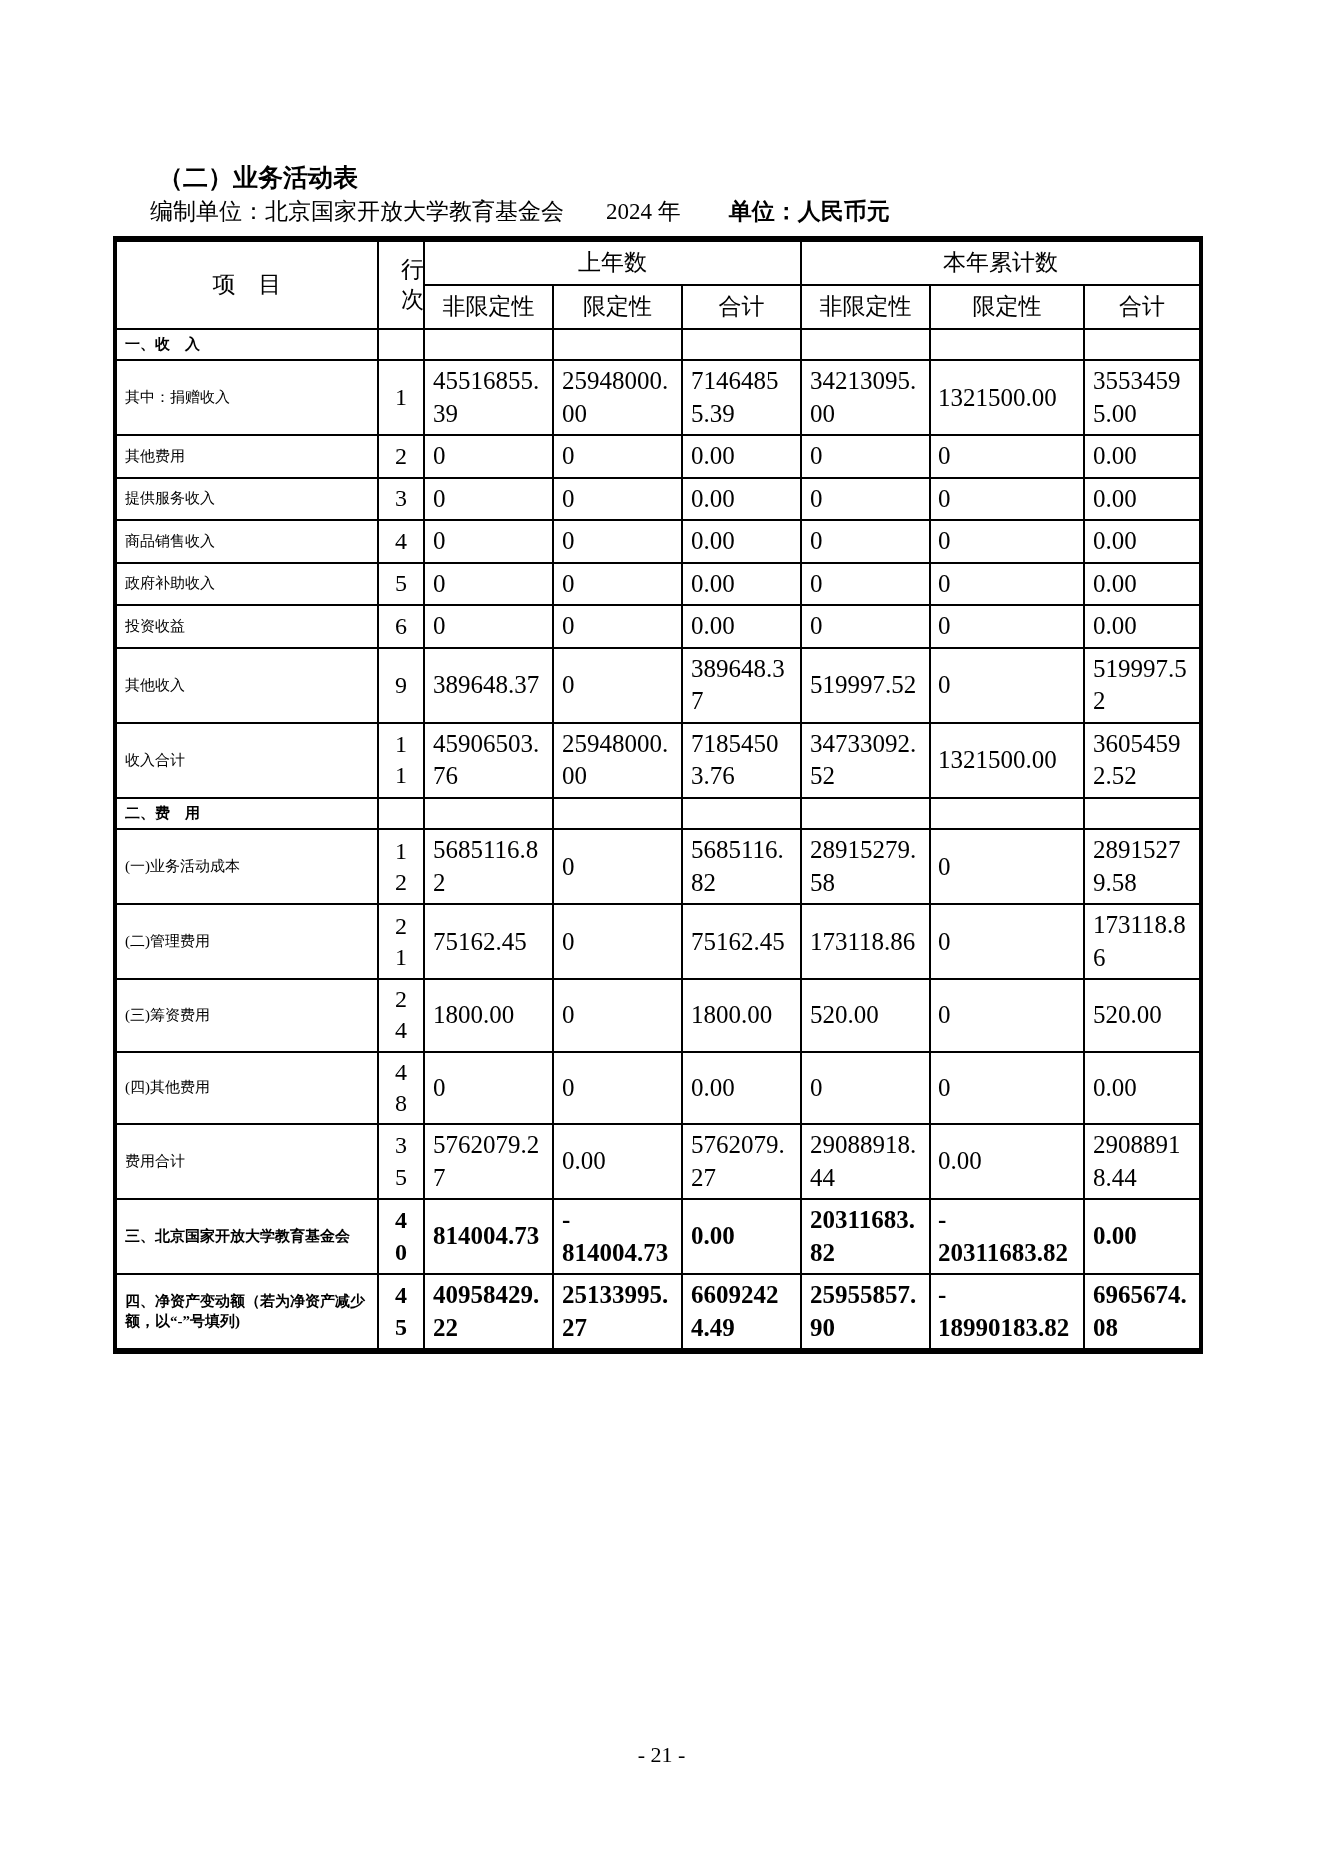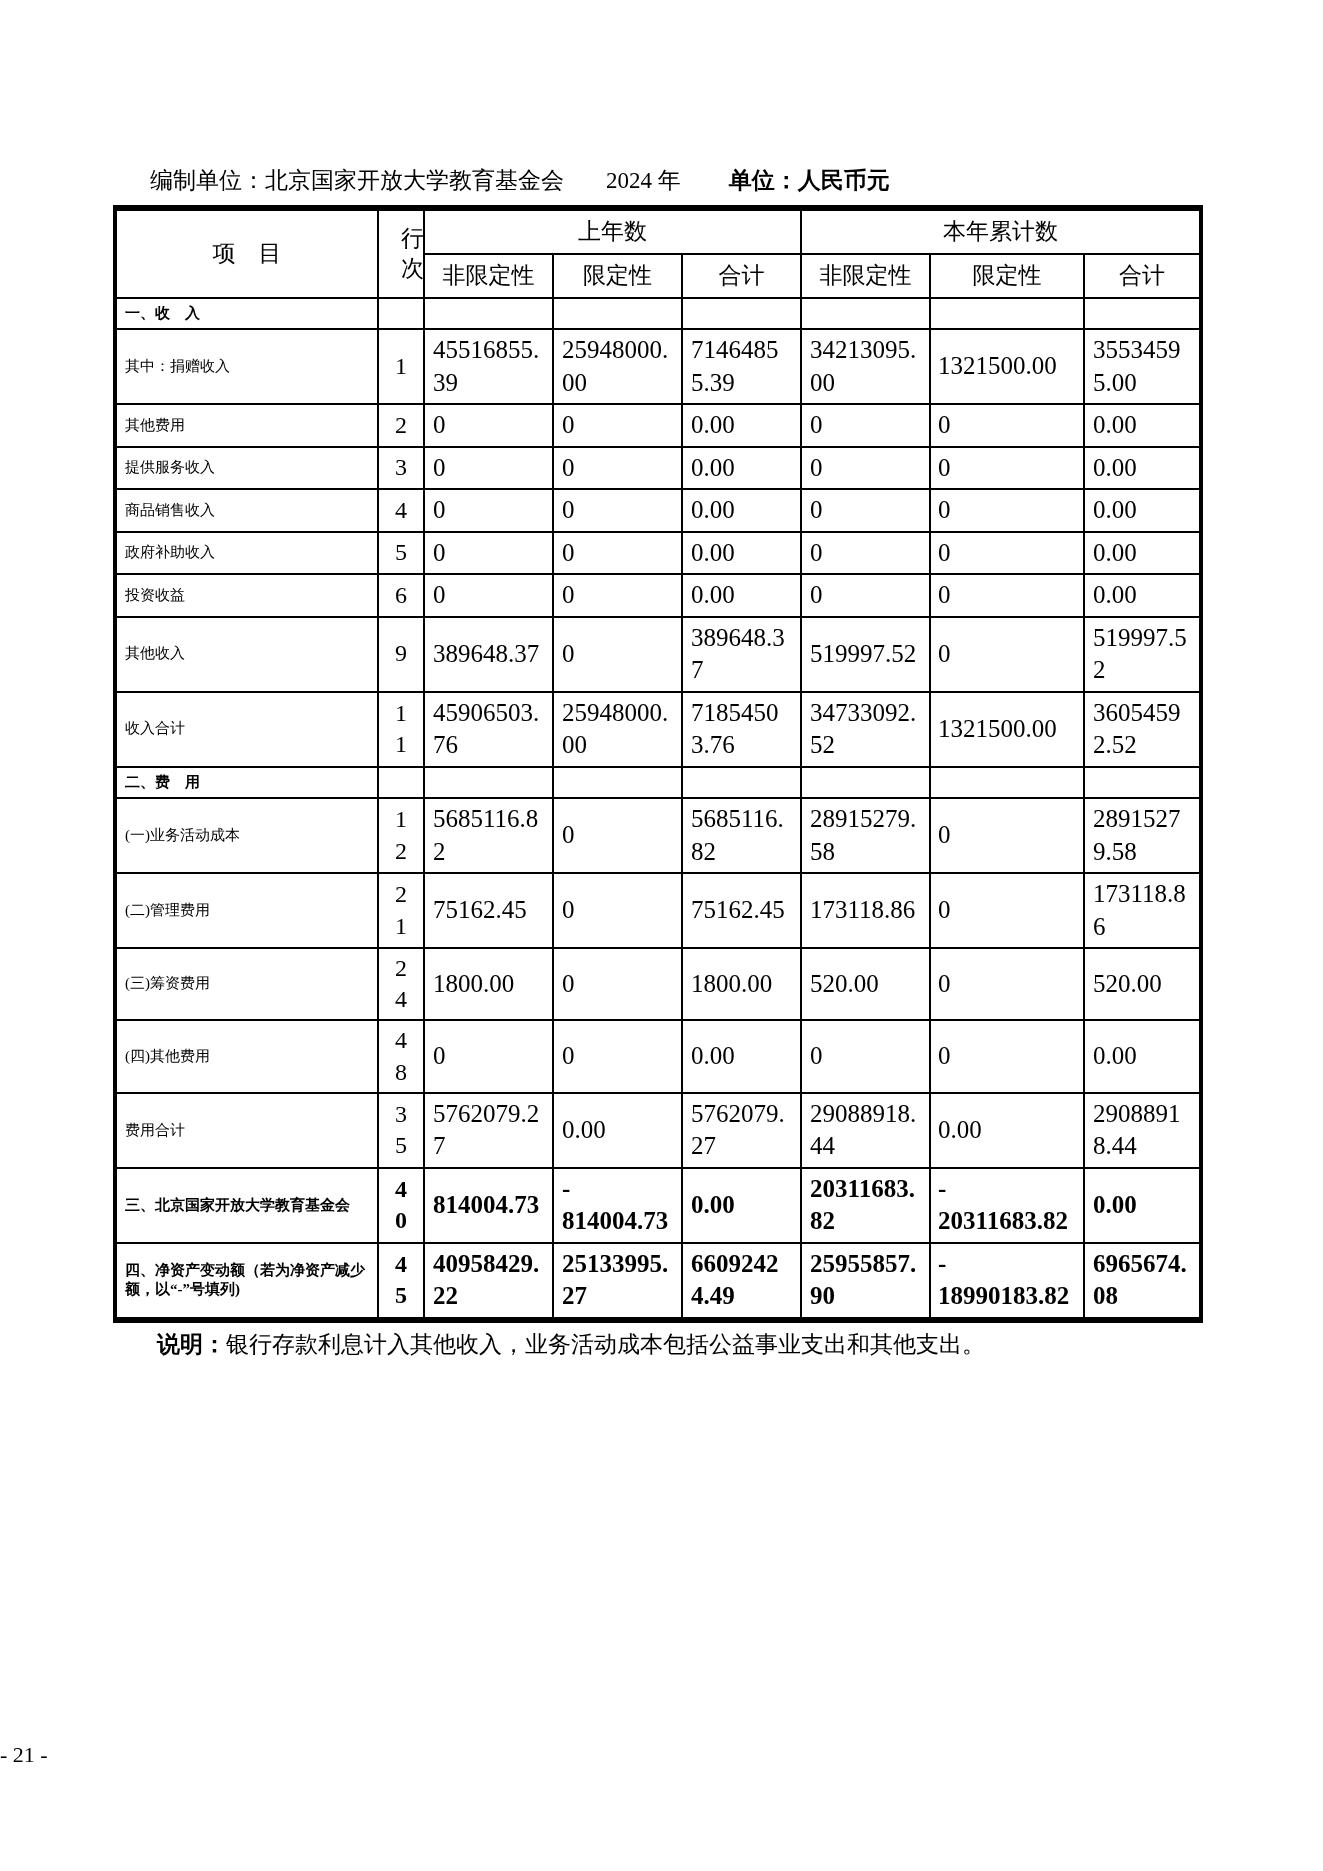--- a/index.html
+++ b/index.html
@@ -32,28 +32,29 @@
   td.val { font-size:25px; text-align:left; padding:4px 8px; }
   td.val.wide { padding:4px 4px 4px 7px; }
   tr.bold td { font-weight:bold; }
   tr[data-name="section-row"] td.lbl { font-weight:bold; }
 
   .note { margin-top:7px; margin-left:44px; font-size:23px; line-height:1.3; width:1020px; }
   .note .note-label { font-weight:bold; }
 
   .page-number {
     position:absolute; left:0; top:1742px; width:1323px;
-    font-size:22px;
+    text-align:center; font-size:22px;
   }
 </style>
 </head>
 <body>
 
 <div class="page" data-name="document-page">
 
+  <div class="doc-title" data-name="page-title">（二）业务活动表</div>
 
   <div class="doc-subtitle" data-name="document-subtitle">
     <span data-name="prepared-by-label">编制单位：北京国家开放大学教育基金会</span><span class="gap-year" data-name="report-year">2024 年</span><span class="gap-unit" data-name="currency-unit-label">单位：人民币元</span>
   </div>
 
   <table class="fin-table" data-name="business-activity-table">
     <colgroup>
       <col style="width:263px">
       <col style="width:46px">
       <col style="width:129px">
@@ -246,19 +247,16 @@
           <td class="val" data-name="value-cell">40958429.22</td>
           <td class="val" data-name="value-cell">25133995.27</td>
           <td class="val" data-name="value-cell">66092424.49</td>
           <td class="val" data-name="value-cell">25955857.90</td>
           <td class="val wide" data-name="value-cell">-<br>18990183.82</td>
           <td class="val" data-name="value-cell">6965674.08</td>
         </tr>
       </tbody>
   </table>
 
-  <div class="note" data-name="footnote">
-    <span class="note-label" data-name="footnote-label">说明：</span><span data-name="footnote-text">银行存款利息计入其他收入，业务活动成本包括公益事业支出和其他支出。</span>
-  </div>
 
   <div class="page-number" data-name="page-number">- 21 -</div>
 
 </div>
 
 </body></html>

